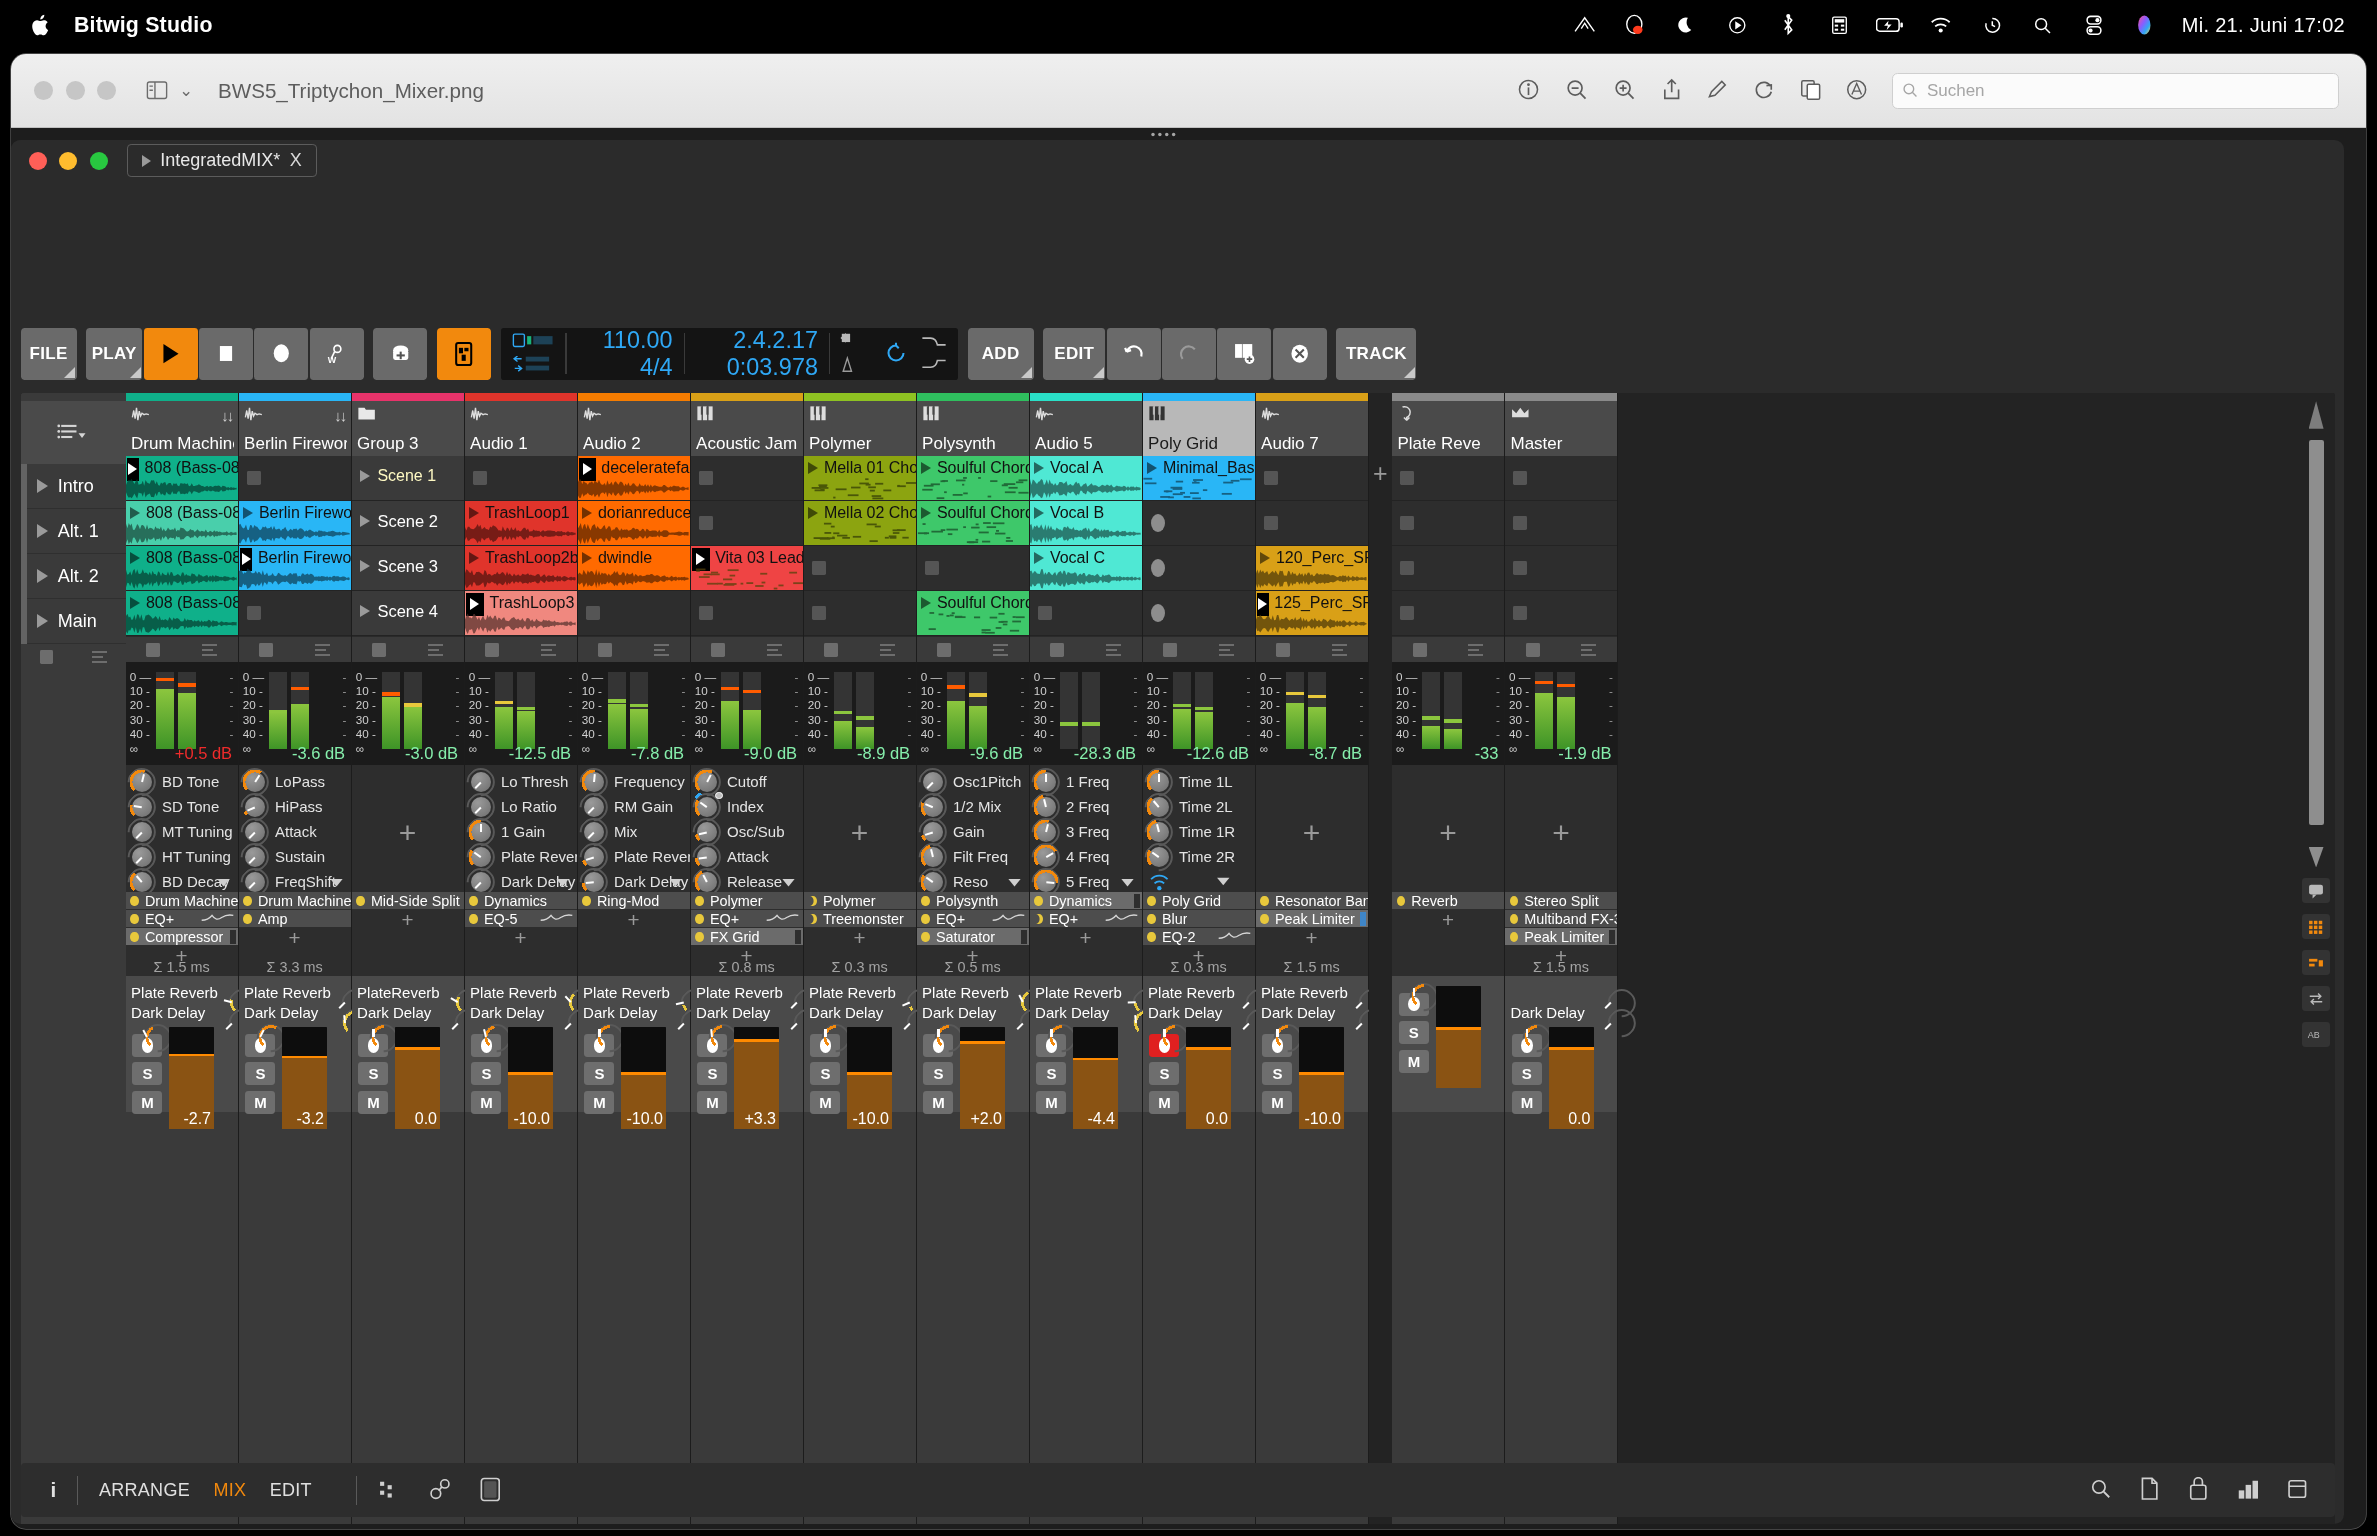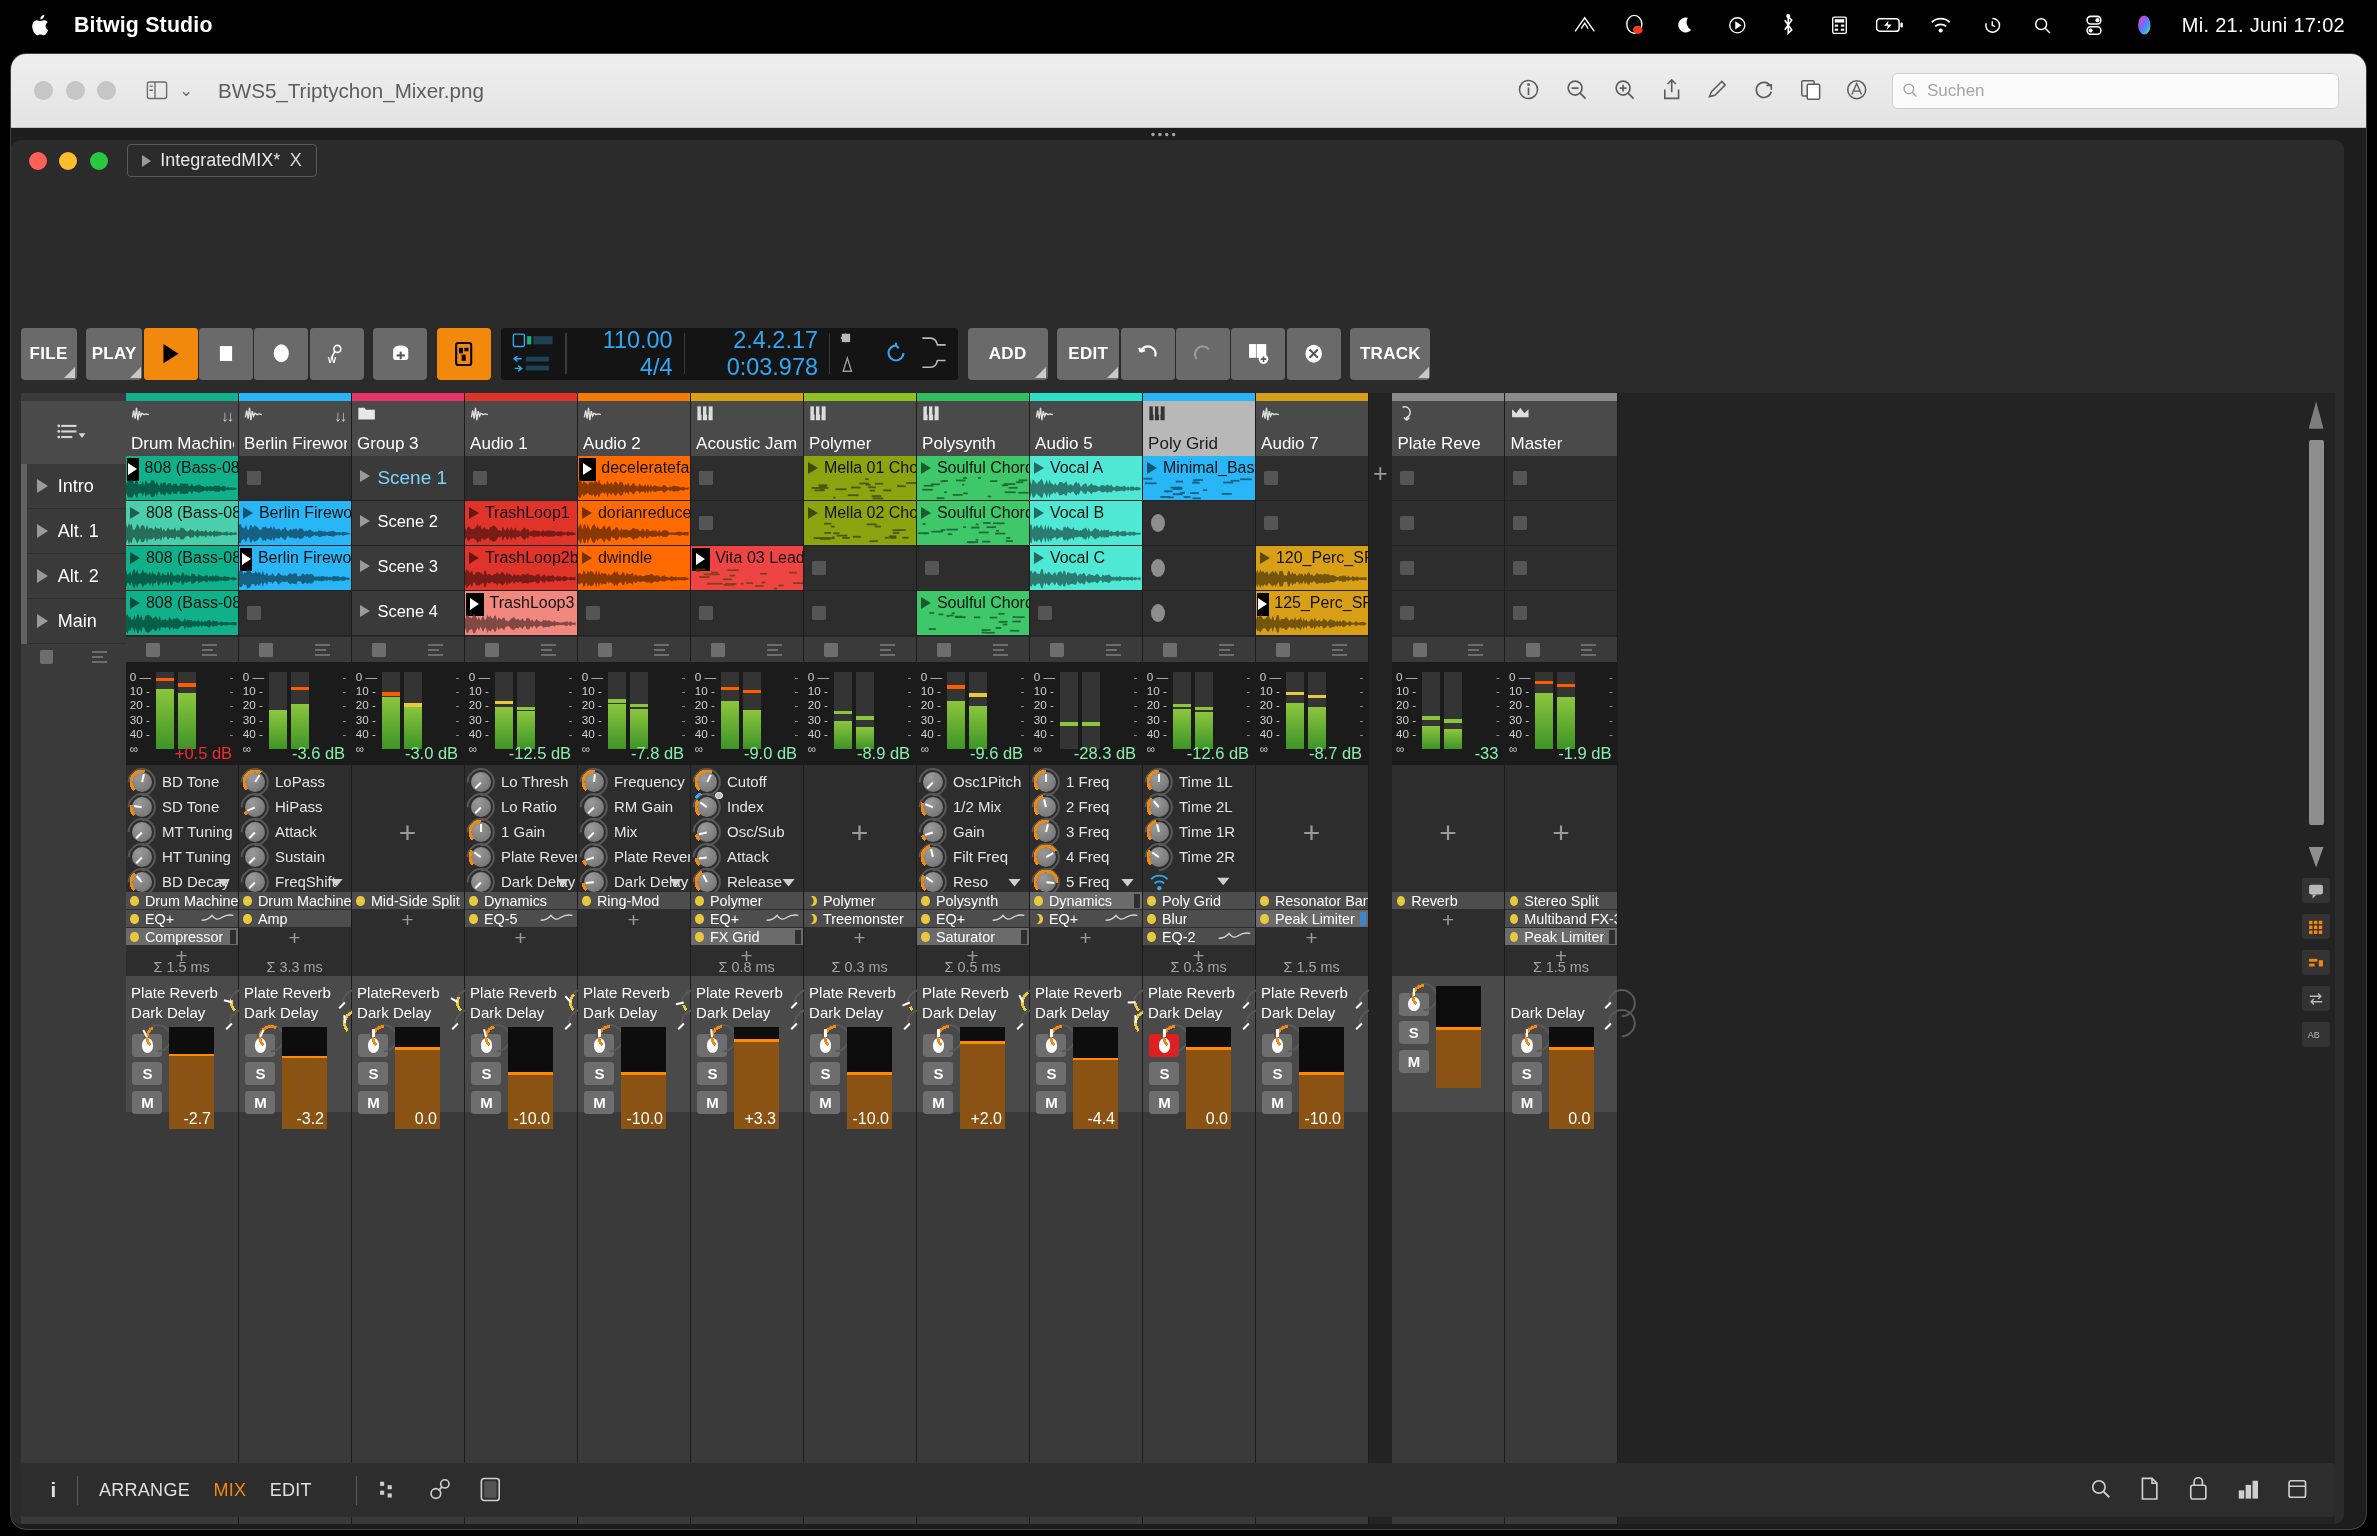--- a/index.html
+++ b/index.html
@@ -472,21 +472,21 @@
         <span><svg width="26" height="12.4" viewBox="0 0 38 18">
               <path d="M2 3 L14 3 Q22 3 24 13 L36 13" stroke="#b9b9b9" stroke-width="2.4" fill="none"></path>
             </svg></span>
         <span><svg width="26" height="12.4" viewBox="0 0 38 18">
               <path d="M2 15 L14 15 Q22 15 24 5 L36 5" stroke="#b9b9b9" stroke-width="2.4" fill="none"></path>
             </svg></span>
       </div>
     </div>
 
     <div class="tgroup">
-      <div class="tbtn corner" style="width:80px">ADD</div>
+      <div class="tbtn corner" style="width:66px">ADD</div>
     </div>
     <div class="tgroup">
       <div class="tbtn corner" style="width:62px">EDIT</div>
       <div class="tbtn" style="width:54px">
         <svg width="23.4" height="19" viewBox="0 0 34 28">
             <path d="M26 22 A11 11 0 0 0 8 8 M8 8 L8 2 M8 8 L15 8" stroke="#fff" stroke-width="3.2" fill="none" transform="rotate(-20 17 14)"></path>
           </svg>
         </div>
       <div class="tbtn" style="width:54px">
         <svg width="23.4" height="19" viewBox="0 0 34 28">
@@ -983,21 +983,21 @@
             <div class="t-head" style="background:#4a4a4a">
     <span class="t-icon"><svg width="20.6" height="16.5" viewBox="0 0 30 24">
                   <path d="M2 4 L11 4 L13 7 L26 7 L26 21 L2 21Z" fill="#e8e8e8"></path>
                 </svg></span>
     
     <span class="t-name" style="color:#fff">Group 3</span>
   </div>
             <div class="clips">
               <div class="clip" style="background:#3a3a3a">
         <span class="playtri" style="border-left-color:#9a9a9a;margin-left:8.3px;margin-top:13.8px"></span>
-        <span style="font-size:19px;color:#7dd3fc;margin-top:11px;margin-left:4.1px">Scene 1</span>
+        <span style="font-size:16px;color:#fef9c3;margin-top:11px;margin-left:4.1px">Scene 1</span>
               </div>
               <div class="clip" style="background:#3a3a3a">
         <span class="playtri" style="border-left-color:#9a9a9a;margin-left:8.3px;margin-top:13.8px"></span>
         <span style="font-size:16.5px;color:#fff;margin-top:11px;margin-left:4.1px">Scene 2</span>
               </div>
               <div class="clip" style="background:#3a3a3a">
         <span class="playtri" style="border-left-color:#9a9a9a;margin-left:8.3px;margin-top:13.8px"></span>
         <span style="font-size:16.5px;color:#fff;margin-top:11px;margin-left:4.1px">Scene 3</span>
               </div>
               <div class="clip" style="background:#3a3a3a">

